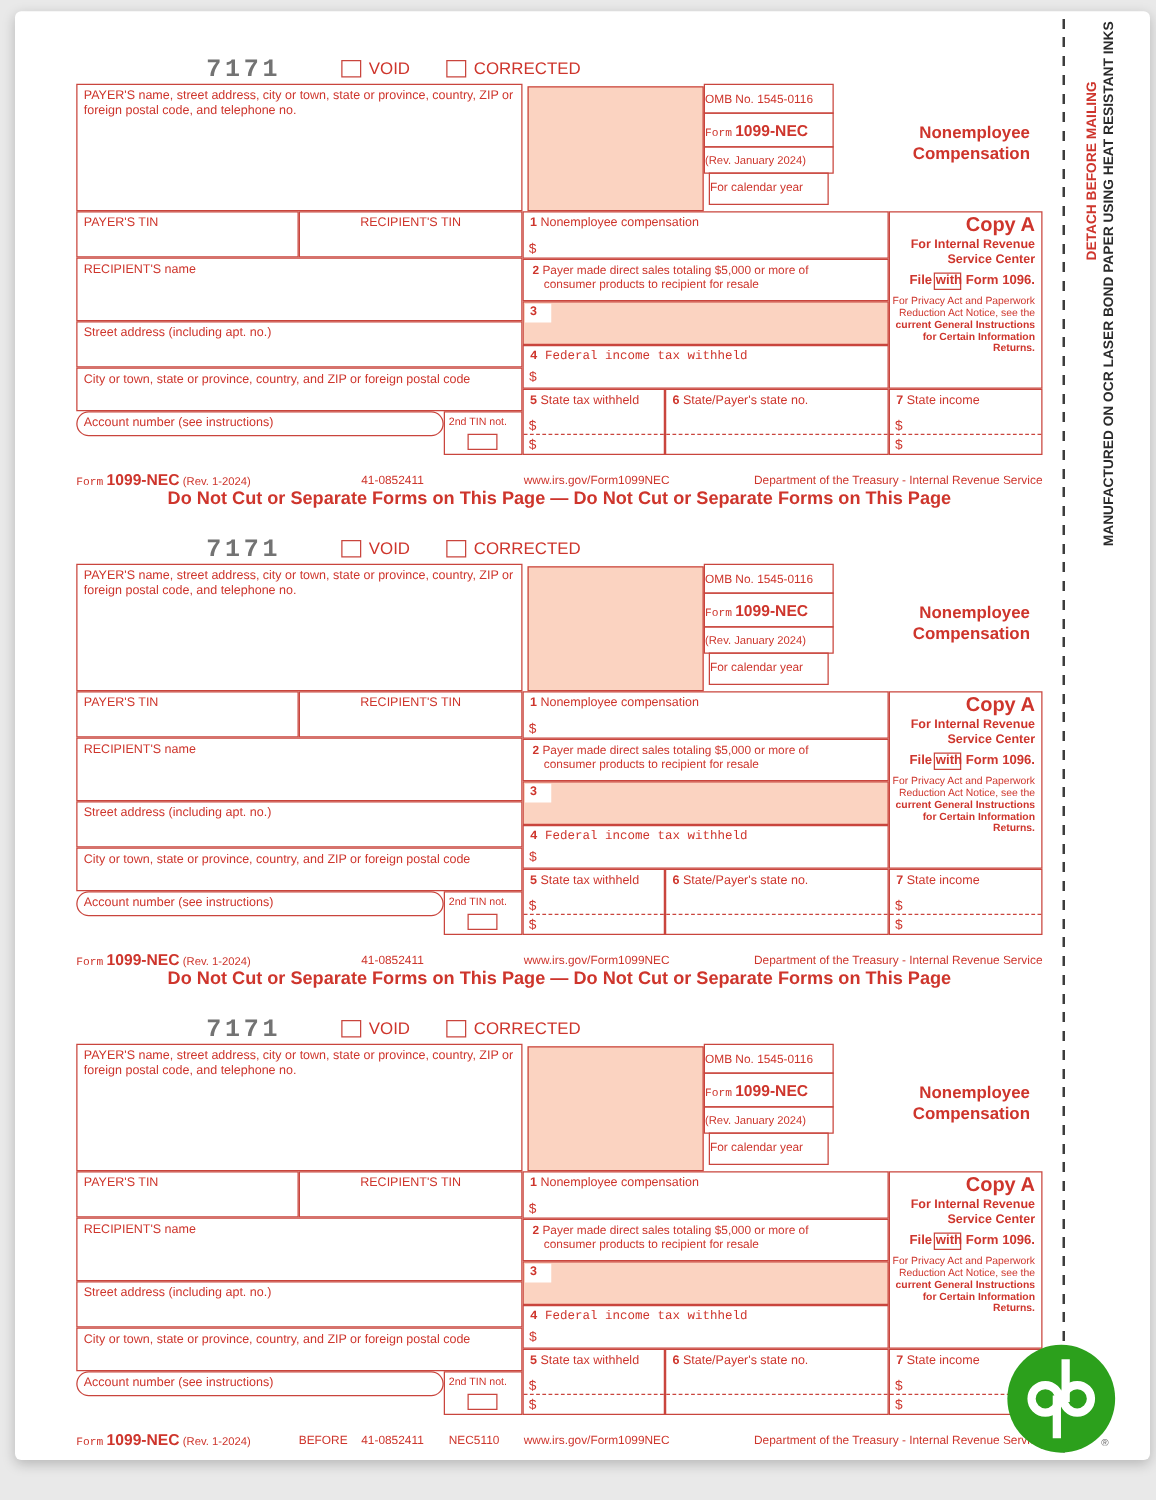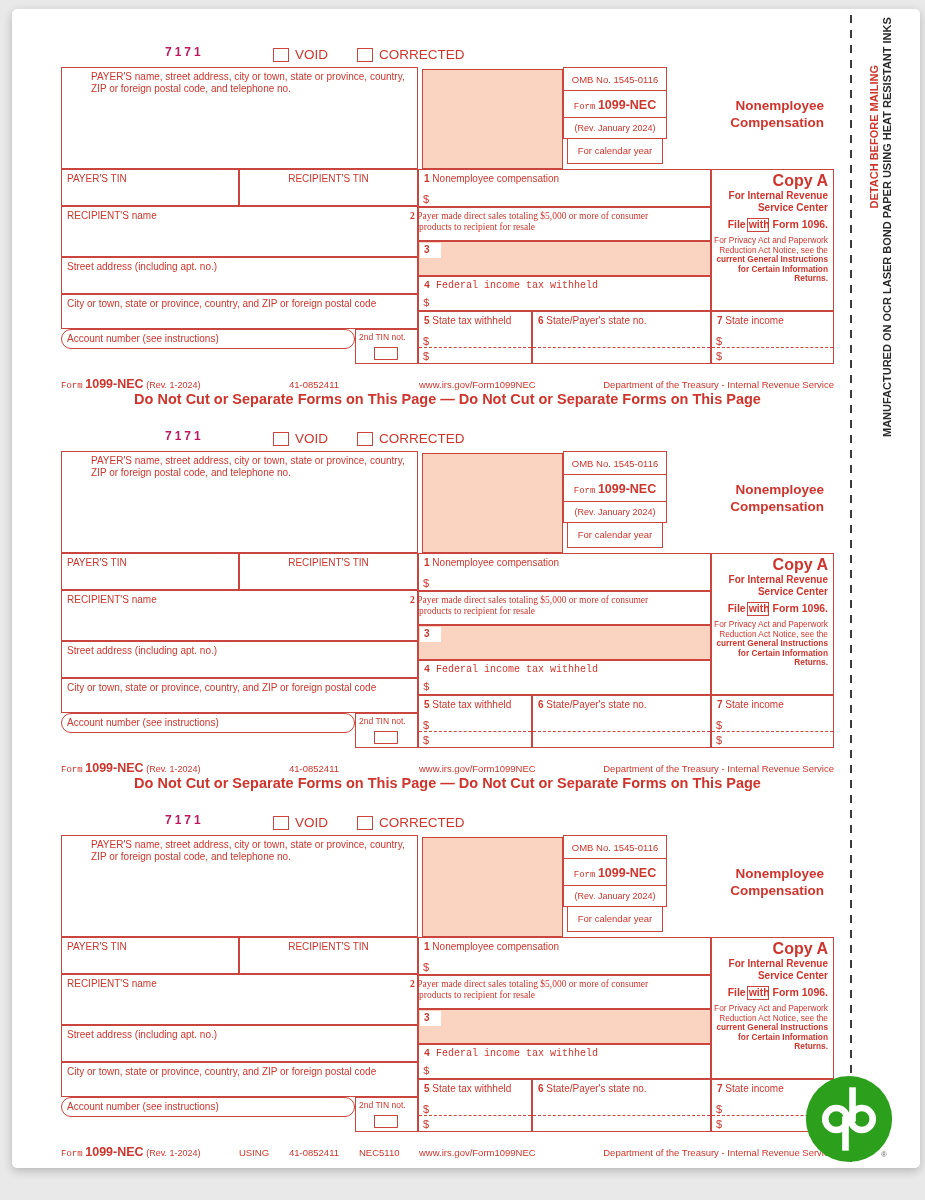--- a/index.html
+++ b/index.html
@@ -30,59 +30,59 @@
     transform:rotate(-90deg);transform-origin:top left;
     text-align:right;white-space:nowrap;
   }
   .vtext .l1{font-size:11px;font-weight:bold;color:var(--red);line-height:13px;}
   .vtext .l2{font-size:11px;font-weight:bold;color:#2b2b2b;line-height:13px;}
   
   .form-copy{position:absolute;left:49px;width:773px;height:366px;color:var(--red);}
   .hdr{position:absolute;left:0;top:0;width:773px;height:22px;}
   .code7171{
     position:absolute;left:104px;top:0;
-    font-family:Liberation Sans, sans-serif;font-weight:bold;
-    font-size:12px;letter-spacing:3px;color:#be185d;
+    font-family:Liberation Mono, monospace;font-weight:bold;
+    font-size:20px;letter-spacing:3px;color:#737373;
   }
   .chk{position:absolute;box-sizing:border-box;border:1.5px solid var(--bred);background:#fff;width:16px;height:14px;top:3px;}
   .void-chk{left:212px;}
   .corr-chk{left:296px;}
   .chk-label{position:absolute;top:2px;font-size:13.5px;color:var(--red);}
   .void-label{left:234px;}
   .corr-label{left:318px;}
   .tbl{position:absolute;left:0;top:22px;width:773px;height:297px;}
   .cell{position:absolute;box-sizing:border-box;border:1px solid var(--bred);font-size:10px;}
   .lab{padding:3px 5px 0 5px;line-height:12px;}
   .bnum{font-weight:bold;}
   .dollar{position:absolute;left:4px;bottom:1px;font-size:11px;color:var(--red);}
   
-  .c-payer{left:0;top:0;width:357px;height:102px;border-width:1.5px;padding-left:24px;}
+  .c-payer{left:0;top:0;width:357px;height:102px;border-width:1.5px;}
   .c-shade{left:361px;top:2px;width:141px;height:100px;background:var(--shade);}
   .c-omb{left:502px;top:0;width:104px;height:102px;border:none;}
-  .omb-row{position:relative;box-sizing:border-box;border:1px solid var(--bred);margin-top:-1px;text-align:center;}
+  .omb-row{position:relative;box-sizing:border-box;border:1px solid var(--bred);margin-top:-1px;}
   .omb-r1{height:24px;font-size:9.5px;padding-top:6px;margin-top:0;}
   .omb-r2{height:28px;font-size:9px;padding-top:7px;}
   .omb-r2 b{font-size:12.5px;}
   .omb-r3{height:22px;font-size:9px;padding-top:5px;}
   .omb-r4{height:26px;font-size:9.5px;padding-top:6px;margin-left:4px;margin-right:4px;}
   .c-title{left:606px;top:30px;width:161px;border:none;text-align:right;
     font-size:13.5px;font-weight:bold;line-height:17px;padding-right:4px;}
   
   .c-ptin{left:0;top:102px;width:178px;height:37px;}
   .c-rtin{left:178px;top:102px;width:179px;height:37px;text-align:center;}
   .c-rname{left:0;top:139px;width:357px;height:51px;}
   .c-street{left:0;top:190px;width:357px;height:37px;}
   .c-city{left:0;top:227px;width:357px;height:35px;}
   .c-acct{left:0;top:262px;width:294px;height:20px;border-radius:15px;}
   .c-tin2{left:294px;top:262px;width:63px;height:35px;font-size:8.5px;padding:2px 0 0 3px;}
   .tin2-chk{position:absolute;left:18px;top:17px;width:24px;height:13px;box-sizing:border-box;border:1.5px solid var(--bred);background:#fff;}
   
   .c-b1{left:357px;top:102px;width:293px;height:38px;}
   .c-b2{left:357px;top:140px;width:293px;height:34px;}
-  .b2lab{padding:3px 34px 0 0;text-indent:-9px;font-size:9.5px;line-height:11px;font-family:Liberation Serif, serif;}
+  .b2lab{padding:3px 34px 0 16px;text-indent:-9px;font-size:9.5px;line-height:11px;}
   .b2-chk{position:absolute;left:328px;top:10px;width:22px;height:14px;box-sizing:border-box;border:1.5px solid var(--bred);background:#fff;}
   .c-b3{left:357px;top:174px;width:293px;height:35px;background:var(--shade);}
   .b3chip{position:absolute;left:1px;top:1px;width:21px;height:15px;background:#fff;font-size:10px;font-weight:bold;padding:1px 0 0 4px;box-sizing:border-box;}
   .c-b4{left:357px;top:209px;width:293px;height:35px;font-family:Liberation Mono, monospace;}
   .c-b5{left:357px;top:244px;width:114px;height:53px;}
   .c-b6{left:471px;top:244px;width:179px;height:53px;}
   .c-b7{left:650px;top:244px;width:123px;height:53px;}
   .half-top{position:absolute;left:0;right:0;top:0;height:35px;border-bottom:1px dashed var(--bred);}
   .half-top .lab{padding-top:3px;}
   .half-top .dollar{bottom:0;}
@@ -421,21 +421,21 @@
         <div class="copya-file">File with Form 1096.</div>
         <div class="copya-priv"><span>For Privacy Act and Paperwork Reduction Act Notice, see the </span><b>current General Instructions for Certain Information Returns.</b></div>
       </div>
     </div>
     <div class="footer">
       <span class="f-left">
         <span class="f-word">Form</span>
         <span class="f-num">1099-NEC</span>
         <span class="f-rev">(Rev. 1-2024)</span>
       </span>
-      <span class="f-plate-l">USING</span>
+      <span class="f-plate-l">BEFORE</span>
       <span class="f-serial">41-0852411</span>
       <span class="f-plate-r">NEC5110</span>
       <span class="f-url">www.irs.gov/Form1099NEC</span>
       <span class="f-dept">Department of the Treasury - Internal Revenue Service</span>
     </div>
     <div class="cutline"></div>
   </div>
 </div>
   <div class="perf"></div>
   <div class="vtext">

